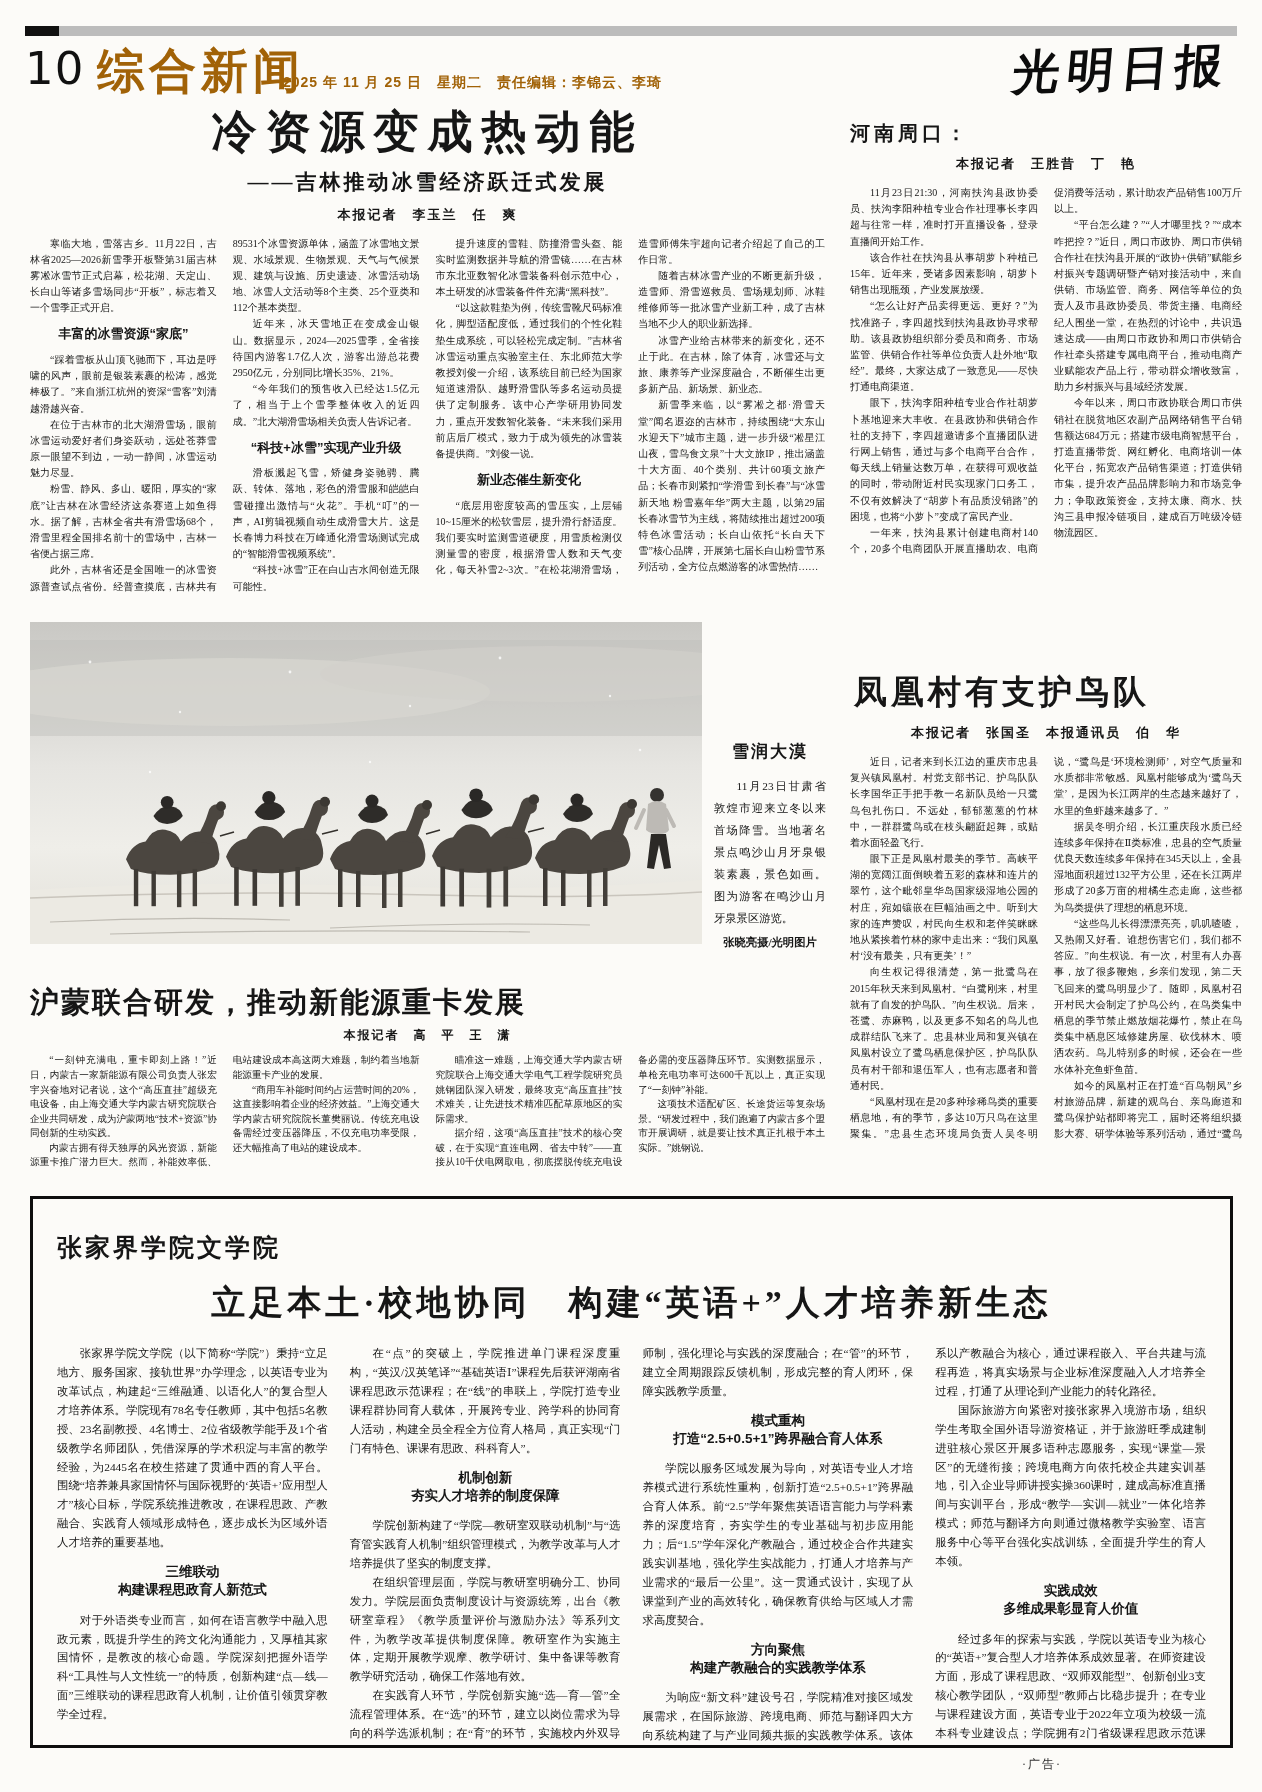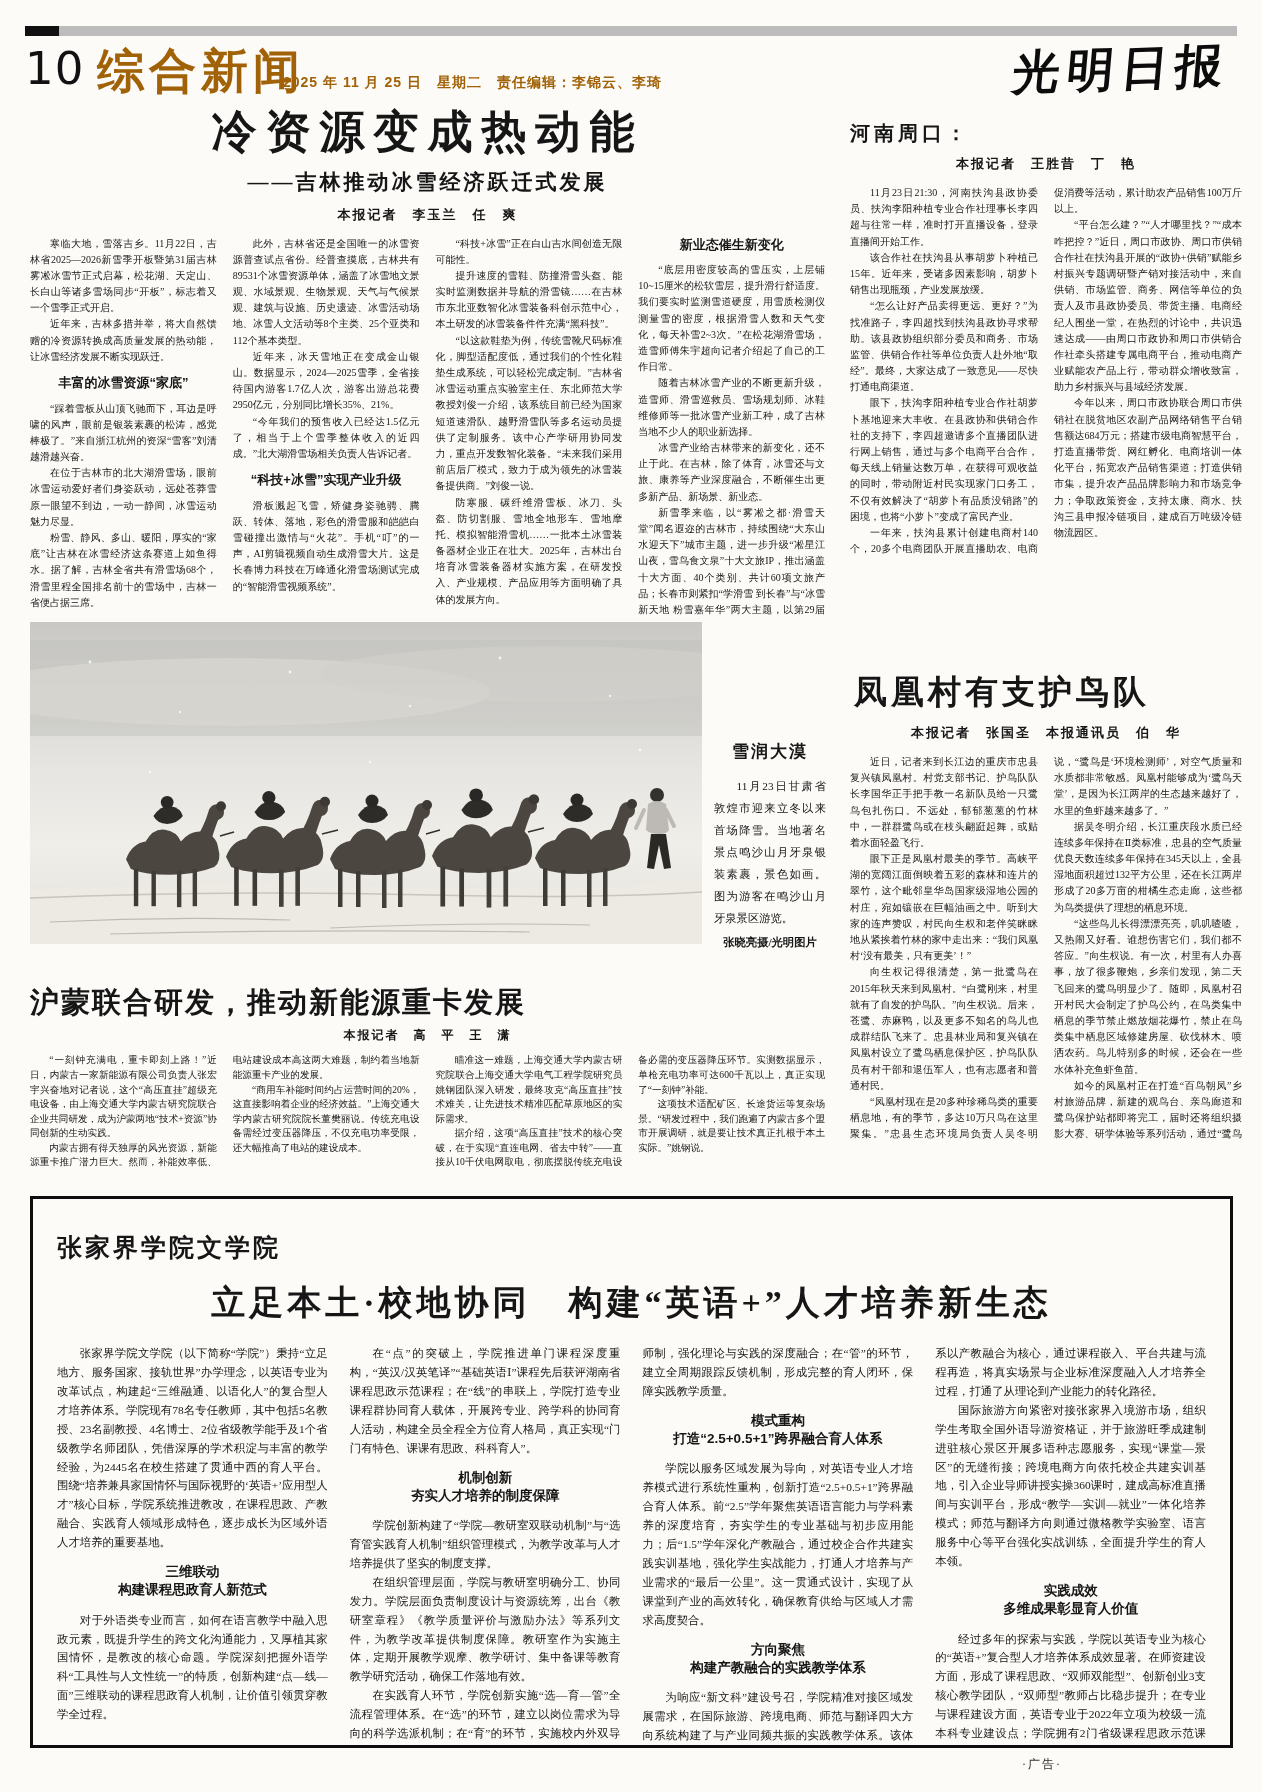--- a/index.html
+++ b/index.html
@@ -68,34 +68,32 @@
     <div class="dateline">2025 年 11 月 25 日　星期二　责任编辑：李锦云、李琦</div>
     <div class="masthead">光明日报</div>
   </div>
 
   <div class="art" style="left:30px;top:108px;width:795px;height:505px;">
     <h1 class="hl-main">冷资源变成热动能</h1>
     <div class="hl-sub">——吉林推动冰雪经济跃迁式发展</div>
     <div class="byline">本报记者　李玉兰　任　爽</div>
     <div class="art-body cols-4 fs10" style="height:385px;">
         <p class="para">寒临大地，雪落吉乡。11月22日，吉林省2025—2026新雪季开板暨第31届吉林雾凇冰雪节正式启幕，松花湖、天定山、长白山等诸多雪场同步“开板”，标志着又一个雪季正式开启。</p>
-        <p class="para">近年来，吉林多措并举，将大自然馈赠的冷资源转换成高质量发展的热动能，让冰雪经济发展不断实现跃迁。</p>
         <div class="subhead">丰富的冰雪资源“家底”</div>
         <p class="para">“踩着雪板从山顶飞驰而下，耳边是呼啸的风声，眼前是银装素裹的松涛，感觉棒极了。”来自浙江杭州的资深“雪客”刘清越滑越兴奋。</p>
         <p class="para">在位于吉林市的北大湖滑雪场，眼前冰雪运动爱好者们身姿跃动，远处苍莽雪原一眼望不到边，一动一静间，冰雪运动魅力尽显。</p>
         <p class="para">粉雪、静风、多山、暖阳，厚实的“家底”让吉林在冰雪经济这条赛道上如鱼得水。据了解，吉林全省共有滑雪场68个，滑雪里程全国排名前十的雪场中，吉林一省便占据三席。</p>
         <p class="para">此外，吉林省还是全国唯一的冰雪资源普查试点省份。经普查摸底，吉林共有89531个冰雪资源单体，涵盖了冰雪地文景观、水域景观、生物景观、天气与气候景观、建筑与设施、历史遗迹、冰雪活动场地、冰雪人文活动等8个主类、25个亚类和112个基本类型。</p>
         <p class="para">近年来，冰天雪地正在变成金山银山。数据显示，2024—2025雪季，全省接待国内游客1.7亿人次，游客出游总花费2950亿元，分别同比增长35%、21%。</p>
         <p class="para">“今年我们的预售收入已经达1.5亿元了，相当于上个雪季整体收入的近四成。”北大湖滑雪场相关负责人告诉记者。</p>
         <div class="subhead">“科技+冰雪”实现产业升级</div>
         <p class="para">滑板溅起飞雪，矫健身姿驰骋、腾跃、转体、落地，彩色的滑雪服和皑皑白雪碰撞出激情与“火花”。手机“叮”的一声，AI剪辑视频自动生成滑雪大片。这是长春博力科技在万峰通化滑雪场测试完成的“智能滑雪视频系统”。</p>
         <p class="para">“科技+冰雪”正在白山吉水间创造无限可能性。</p>
         <p class="para">提升速度的雪鞋、防撞滑雪头盔、能实时监测数据并导航的滑雪镜……在吉林市东北亚数智化冰雪装备科创示范中心，本土研发的冰雪装备件件充满“黑科技”。</p>
         <p class="para">“以这款鞋垫为例，传统雪靴尺码标准化，脚型适配度低，通过我们的个性化鞋垫生成系统，可以轻松完成定制。”吉林省冰雪运动重点实验室主任、东北师范大学教授刘俊一介绍，该系统目前已经为国家短道速滑队、越野滑雪队等多名运动员提供了定制服务。该中心产学研用协同发力，重点开发数智化装备。“未来我们采用前店后厂模式，致力于成为领先的冰雪装备提供商。”刘俊一说。</p>
-        <p class="para">防寒服、碳纤维滑雪板、冰刀、头盔、防切割服、雪地全地形车、雪地摩托、模拟智能滑雪机……一批本土冰雪装备器材企业正在壮大。2025年，吉林出台培育冰雪装备器材实施方案，在研发投入、产业规模、产品应用等方面明确了具体的发展方向。</p>
         <div class="subhead">新业态催生新变化</div>
         <p class="para">“底层用密度较高的雪压实，上层铺10~15厘米的松软雪层，提升滑行舒适度。我们要实时监测雪道硬度，用雪质检测仪测量雪的密度，根据滑雪人数和天气变化，每天补雪2~3次。”在松花湖滑雪场，造雪师傅朱宇超向记者介绍起了自己的工作日常。</p>
         <p class="para">随着吉林冰雪产业的不断更新升级，造雪师、滑雪巡救员、雪场规划师、冰鞋维修师等一批冰雪产业新工种，成了吉林当地不少人的职业新选择。</p>
         <p class="para">冰雪产业给吉林带来的新变化，还不止于此。在吉林，除了体育，冰雪还与文旅、康养等产业深度融合，不断催生出更多新产品、新场景、新业态。</p>
         <p class="para">新雪季来临，以“雾凇之都·滑雪天堂”闻名遐迩的吉林市，持续围绕“大东山水迎天下”城市主题，进一步升级“凇星江山夜，雪鸟食文泉”十大文旅IP，推出涵盖十大方面、40个类别、共计60项文旅产品；长春市则紧扣“学滑雪 到长春”与“冰雪新天地 粉雪嘉年华”两大主题，以第29届长春冰雪节为主线，将陆续推出超过200项特色冰雪活动；长白山依托“长白天下雪”核心品牌，开展第七届长白山粉雪节系列活动，全方位点燃游客的冰雪热情……</p>
       </div>
   </div>
 
   <div class="art" style="left:850px;top:120px;width:392px;height:492px;">
     <div class="kicker">河南周口：</div>

